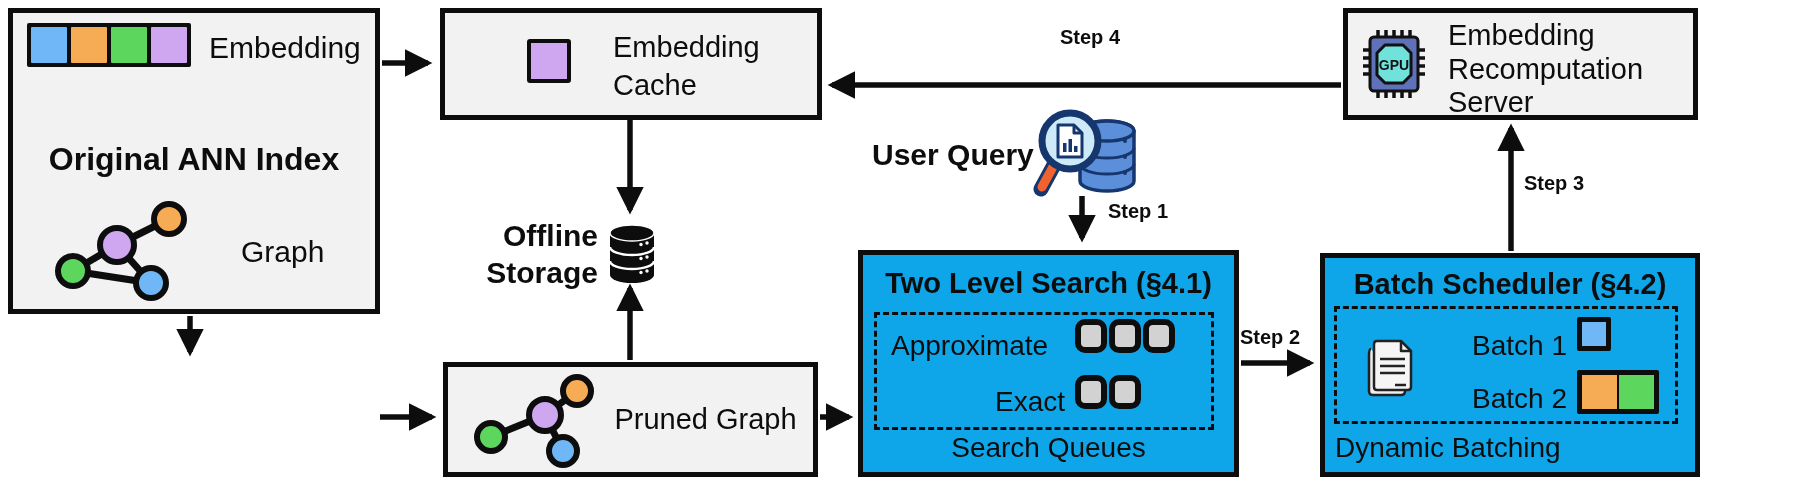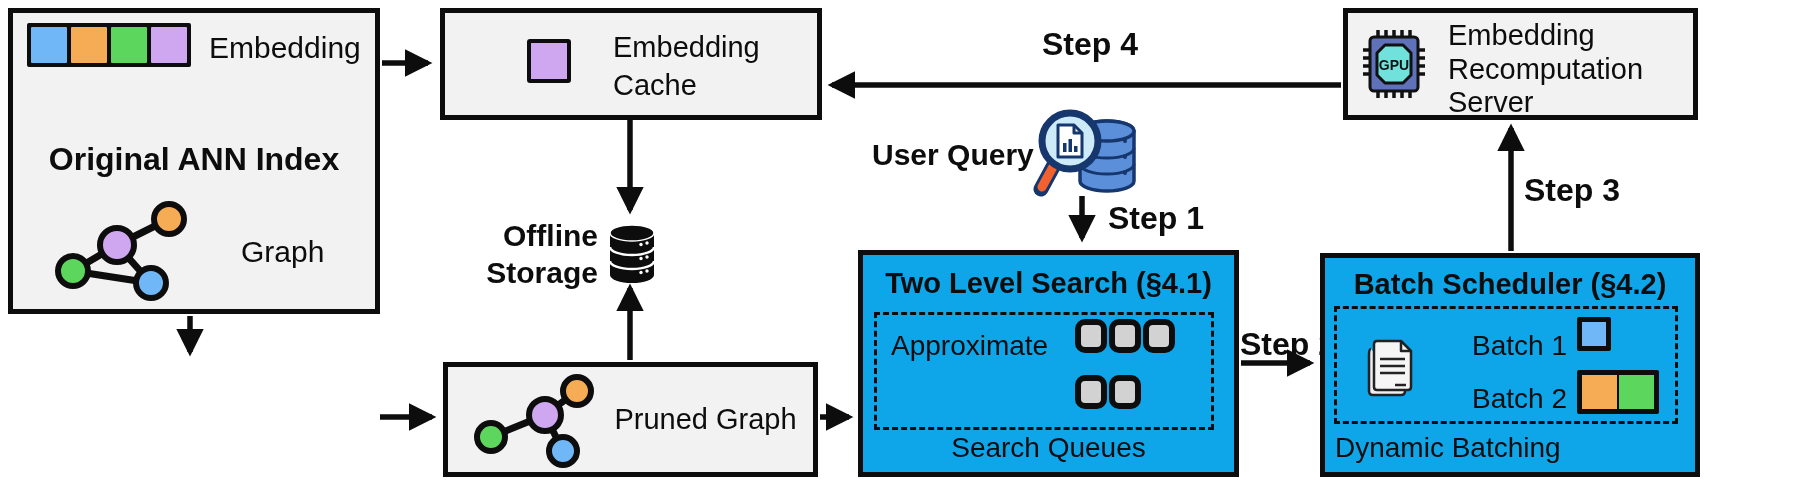--- a/index.html
+++ b/index.html
@@ -9,21 +9,21 @@
 
   .box { position:absolute; border:5px solid #0d0d0d; }
   .box-light { background:#F2F2F2; }
   .box-gray  { background:#0ea5e9; }
 
   .abs { position:absolute; }
   .bold { font-weight:bold; }
   .t30 { font-size:30px; line-height:1.15; }
   .t29 { font-size:29px; line-height:1.15; }
   .t28 { font-size:28px; line-height:1.15; }
-  .step-label { position:absolute; font-weight:bold; font-size:32px; }
+  .step-label { position:absolute; font-weight:bold; font-size:20px; }
 
   
   .embed-strip { position:absolute; display:flex; gap:4px; background:#0d0d0d; padding:4px; border-radius:2px; }
   .embed-cell { width:36px; height:36px; border-radius:1px; }
 
   
   .cache-square { position:absolute; width:44px; height:44px; border:4px solid #0d0d0d; border-radius:3px; }
 
   
   .slot-row { position:absolute; display:flex; gap:2px; }
@@ -155,20 +155,21 @@
 
   <div class="box box-gray" style="left:858px; top:250px; width:381px; height:227px;">
     <div class="abs bold" style="left:0; top:12px; width:100%; text-align:center; font-size:29px;">Two Level Search (§4.1)</div>
     <div class="dashed-box" style="left:11px; top:57px; width:340px; height:118px;">
       <div class="abs t28" style="left:14px; top:15px;">Approximate</div>
       <div class="slot-row" style="left:198px; top:4px;">
         <div class="slot" style="background: rgb(210, 210, 210);"></div>
         <div class="slot" style="background: rgb(210, 210, 210);"></div>
         <div class="slot" style="background: rgb(210, 210, 210);"></div>
       </div>
+      <div class="abs t28" style="left:60px; top:71px; width:128px; text-align:right;">Exact</div>
       <div class="slot-row" style="left:198px; top:60px;">
         <div class="slot" style="background: rgb(210, 210, 210);"></div>
         <div class="slot" style="background: rgb(210, 210, 210);"></div>
       </div>
     </div>
     <div class="abs t28" style="left:0; bottom:8px; width:100%; text-align:center;">Search Queues</div>
   </div>
   <div class="step-label" style="left:1240px; top:326px;">Step 2</div>
 
   <div class="box box-gray" style="left:1320px; top:253px; width:380px; height:224px;">

